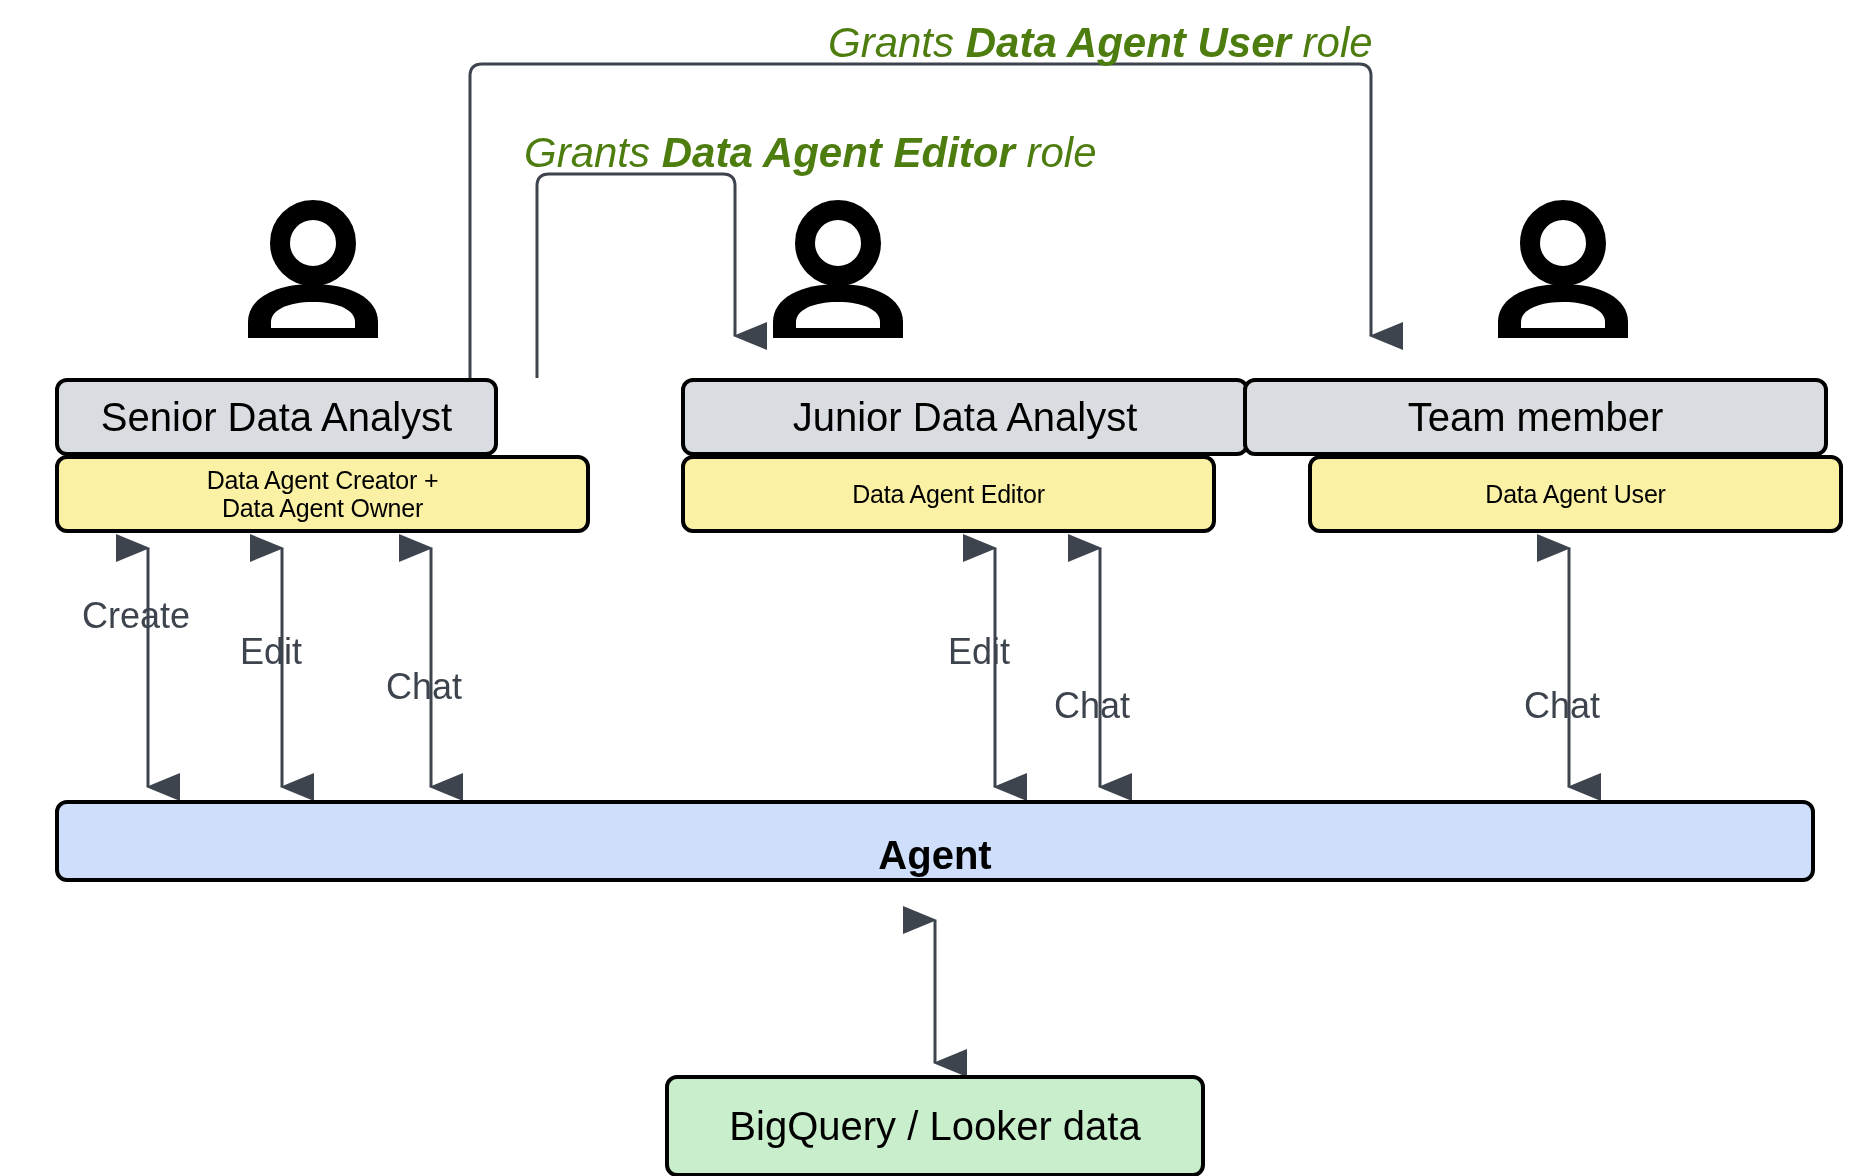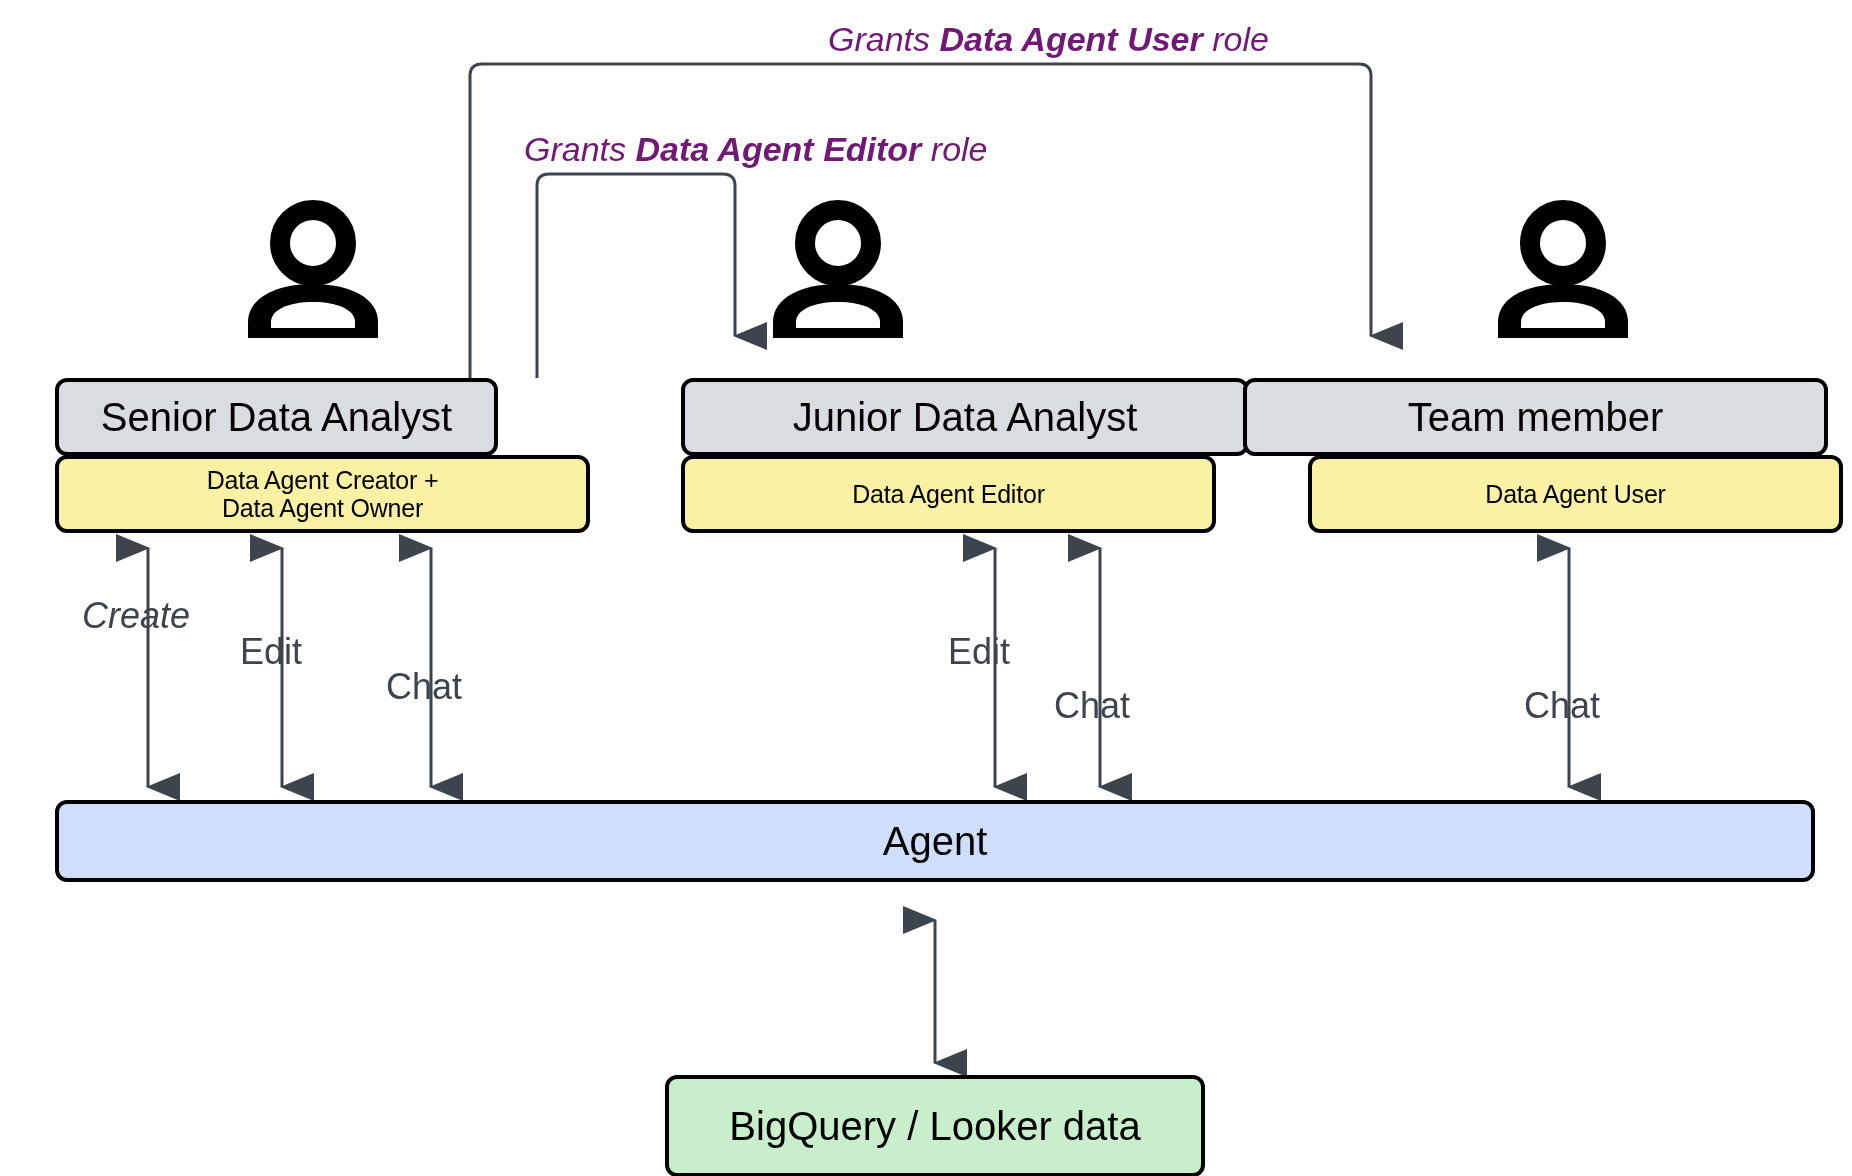--- a/index.html
+++ b/index.html
@@ -44,39 +44,40 @@
   }
   .role-badge {
     background: #fbf1a4;
     font-size: 25px;
     font-weight: normal;
     letter-spacing: -0.2px;
   }
   .agent-bar {
     background: #cfdefb;
     font-size: 40px;
-    font-weight: 400;
+    font-weight: 700;
+    align-items: flex-end;
   }
   .data-box {
     background: #c9eecb;
     font-size: 40px;
     font-weight: 400;
   }
   .edge-label {
     position: absolute;
     font-size: 36px;
     color: #3d444d;
     white-space: nowrap;
     line-height: 1;
   }
   .grant-label {
     position: absolute;
-    font-size: 34px;
+    font-size: 42px;
     font-style: italic;
-    color: #701a75;
+    color: #4d7c0f;
     white-space: nowrap;
     line-height: 1;
   }
   .grant-label b {
     font-weight: bold;
     font-style: italic;
   }
   .person-icon {
     position: absolute;
     width: 150px;
@@ -181,21 +182,21 @@
     <span>Data Agent Editor</span>
   </div>
 
   <div class="node role-title" style="left:1243px; top:378px; width:585px; height:78px;">
     <span>Team member</span>
   </div>
   <div class="node role-badge" style="left:1308px; top:455px; width:535px; height:78px;">
     <span>Data Agent User</span>
   </div>
 
-  <div class="edge-label" style="left:82px; top:598px;font-style:italic;">Create</div>
+  <div class="edge-label" style="left:82px; top:598px;">Create</div>
   <div class="edge-label" style="left:240px; top:634px;">Edit</div>
   <div class="edge-label" style="left:386px; top:669px;">Chat</div>
 
   <div class="edge-label" style="left:948px; top:634px;">Edit</div>
   <div class="edge-label" style="left:1054px; top:688px;">Chat</div>
 
   <div class="edge-label" style="left:1524px; top:688px;">Chat</div>
 
   <div class="node agent-bar" style="left:55px; top:800px; width:1760px; height:82px;">
     <span>Agent</span>

